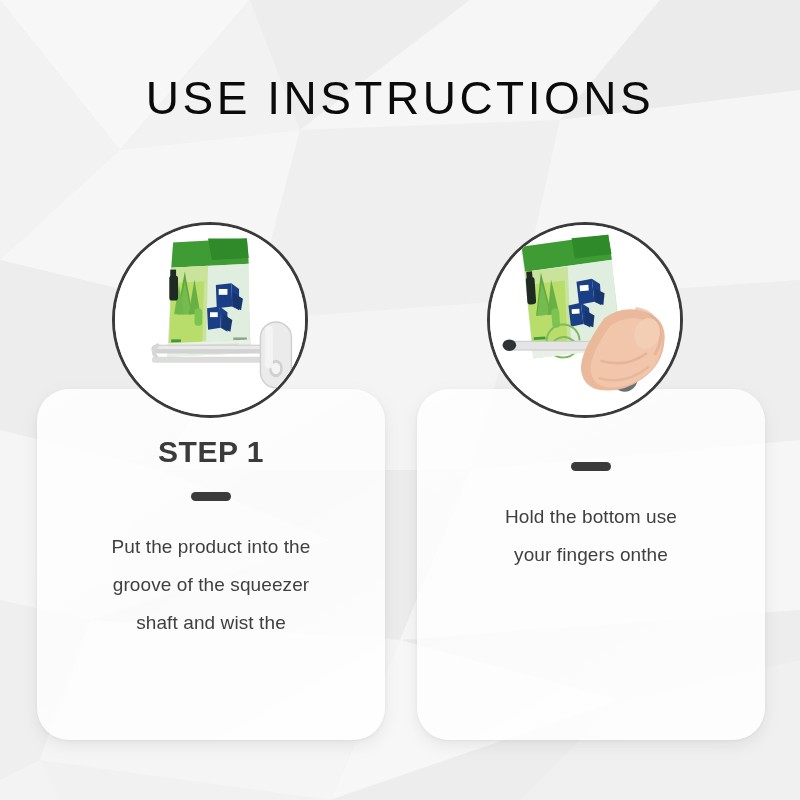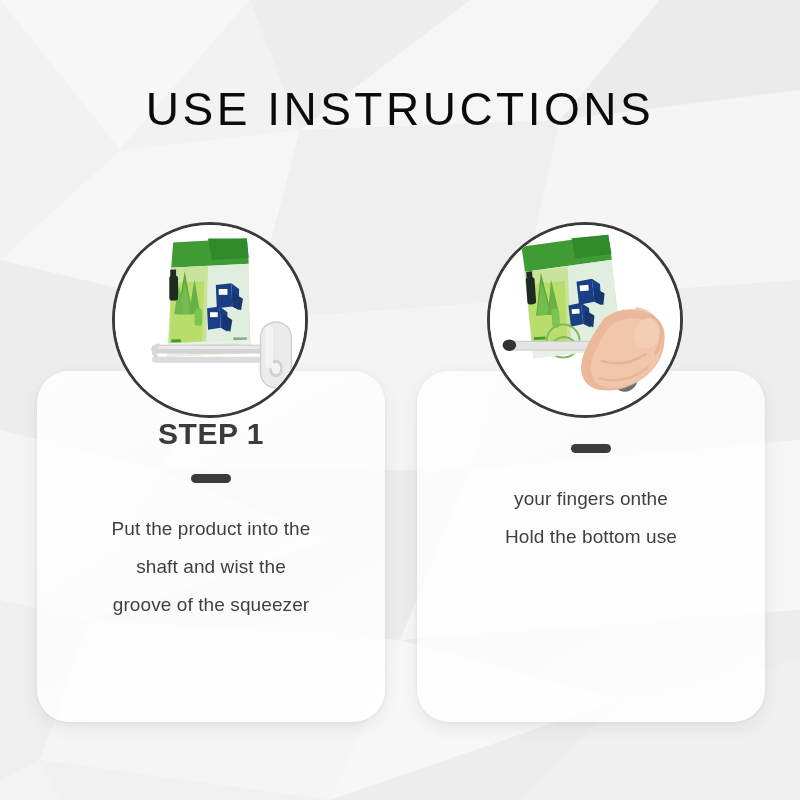--- a/index.html
+++ b/index.html
@@ -27,21 +27,21 @@
     left: 0; top: 0;
     width: 800px;
     height: 800px;
     display: block;
   }
 
   
   .title {
     position: absolute;
     left: 0;
-    top: 84px;
+    top: 73px;
     width: 800px;
     text-align: center;
     font-size: 46px;
     font-weight: 400;
     letter-spacing: 3.5px;
     color: #0b0b0b;
     line-height: 1.1;
     white-space: nowrap;
   }
 
@@ -65,21 +65,21 @@
     left: 0; top: 0;
     width: 100%;
     height: 100%;
   }
   .photo-svg { display: block; width: 100%; height: 100%; }
 
   
   .cards {
     position: absolute;
     left: 37px;
-    top: 371px;
+    top: 389px;
     width: 728px;
     height: 351px;
     display: flex;
     justify-content: space-between;
     z-index: 2;
   }
   .card {
     position: relative;
     width: 348px;
     height: 351px;
@@ -284,28 +284,28 @@
     </div>
   </div>
 
   <div class="cards">
 
     <div class="card">
       <div class="step-title">STEP 1</div>
       <div class="step-divider"></div>
       <div class="step-body">
         <span>Put the product into the</span>
+        <span>groove of the squeezer</span>
         <span>shaft and wist the</span>
-        <span>groove of the squeezer</span>
       </div>
     </div>
 
     <div class="card">
       <div class="step-divider"></div>
       <div class="step-body">
+        <span>Hold the bottom use</span>
         <span>your fingers onthe</span>
-        <span>Hold the bottom use</span>
       </div>
     </div>
 
   </div>
 
 </div>
 
 </body></html>

